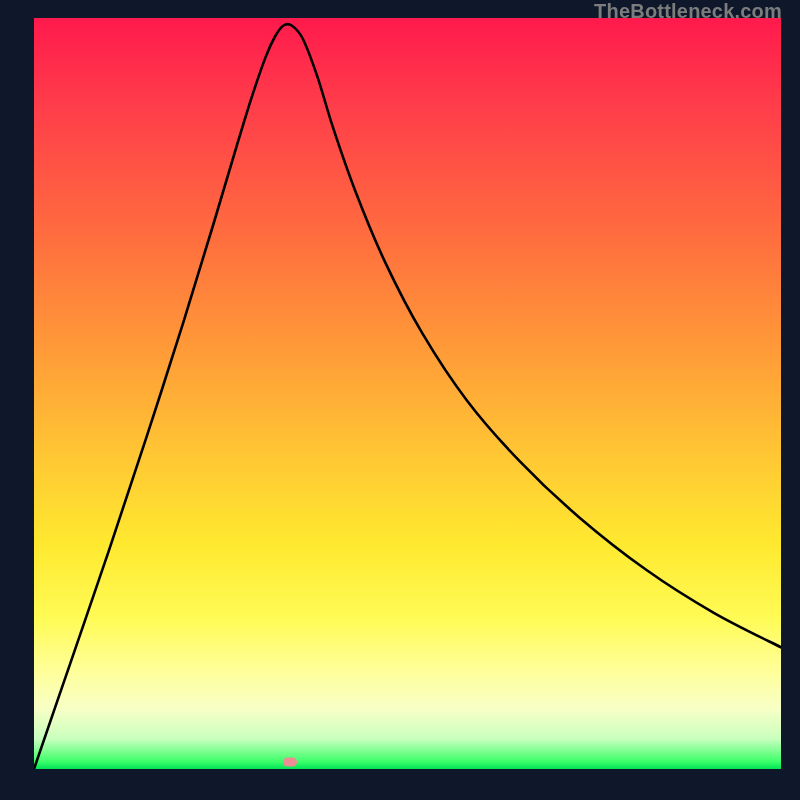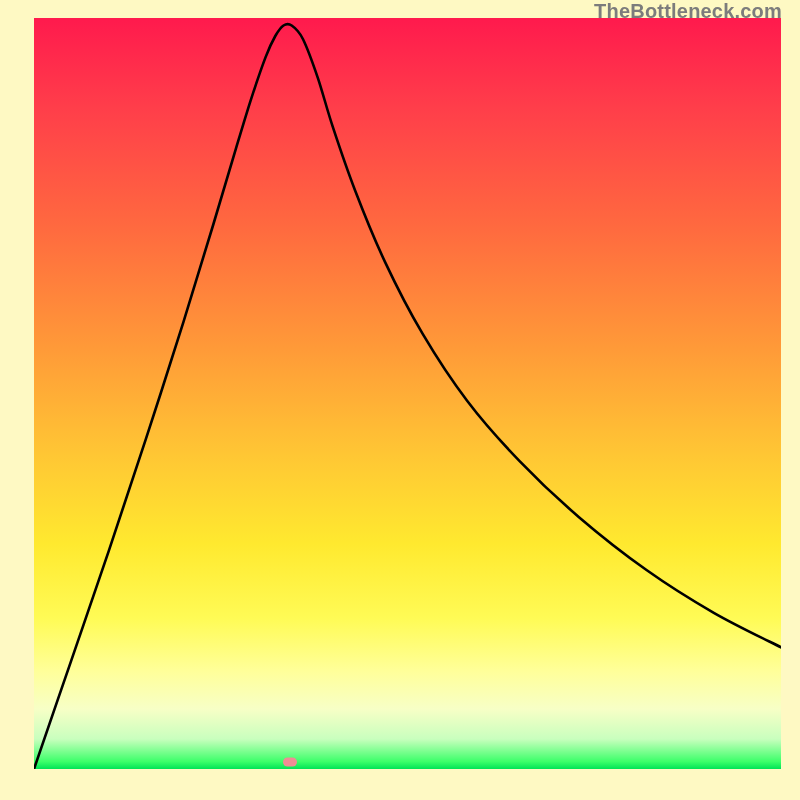--- a/index.html
+++ b/index.html
@@ -8,21 +8,21 @@
     width: 800px;
     height: 800px;
     background: #000;
     overflow: hidden;
   }
   .frame {
     position: absolute;
     top: 0; left: 0;
     width: 800px;
     height: 800px;
-    background: #fef9c3;
+    background: #0f172a;
   }
   .plot-area {
     position: absolute;
     
     left: 34px;
     top: 18px;
     width: 747px;
     height: 751px;
     overflow: hidden;
   }

